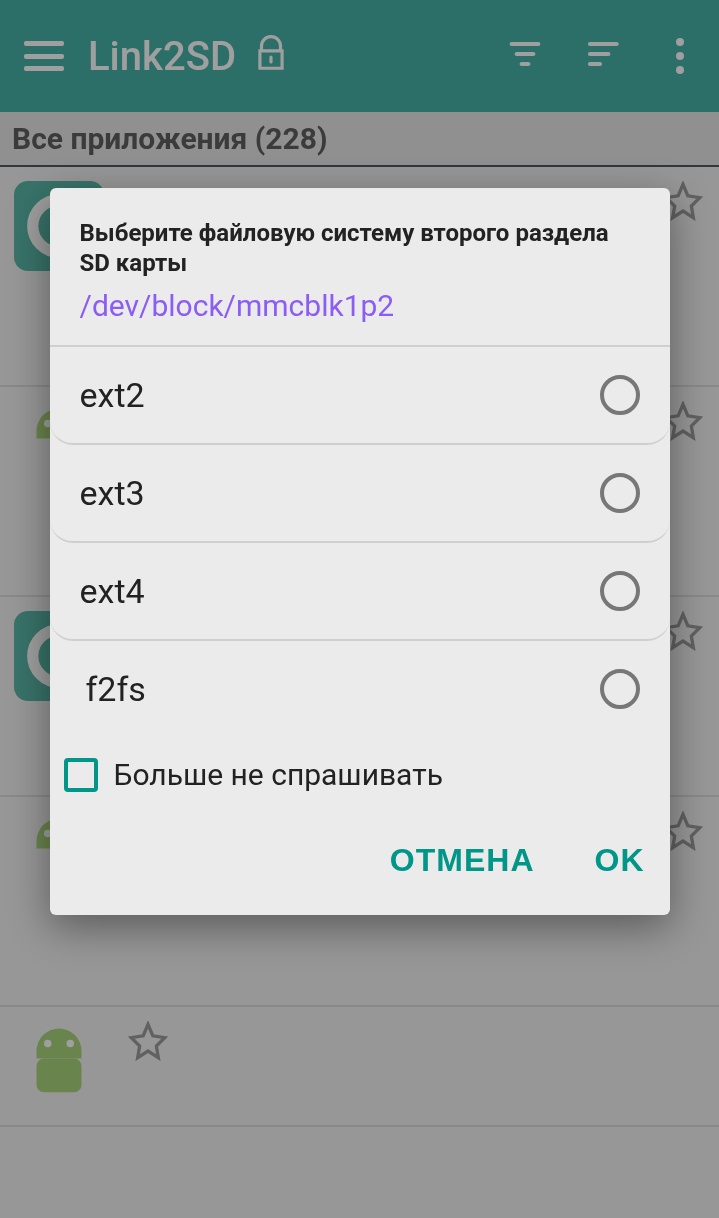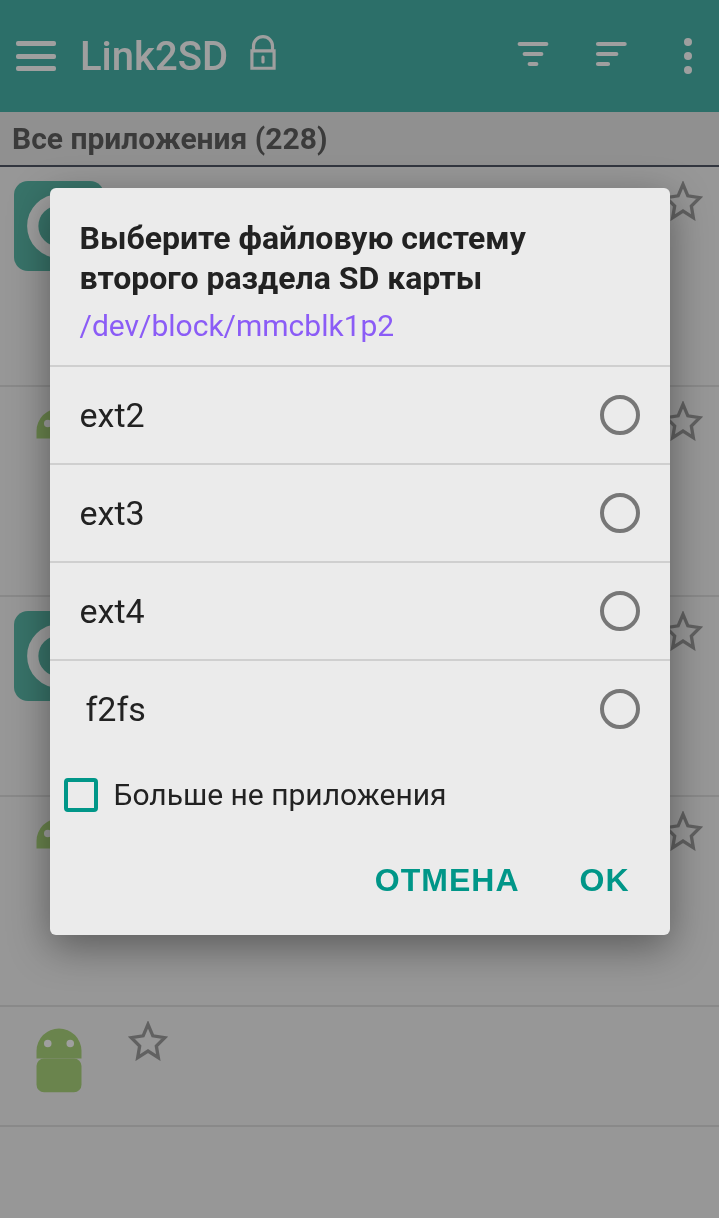--- a/index.html
+++ b/index.html
@@ -5,21 +5,21 @@
   * { box-sizing: border-box; margin: 0; padding: 0; }
   html, body { width: 719px; height: 1218px; font-family: Roboto, Arial, sans-serif; overflow: hidden; }
   body { background: #eeeeee; position: relative; }
 
   
   .appbar {
     height: 112px;
     background: #009688;
     display: flex;
     align-items: center;
-    padding: 0 16px;
+    padding: 0 24px;
     color: #fff;
   }
   .appbar .menu-icon { width: 40px; height: 40px; display:flex; flex-direction:column; justify-content:space-between; padding:5px 0; margin-right: 24px; cursor:pointer;}
   .appbar .menu-icon div { height:5px; background:#fff; border-radius:2px;}
   .appbar .title { font-size: 40px; font-weight:500; margin-right: 16px; }
   .appbar .lock-icon svg { width:38px; height:38px; }
   .appbar .spacer { flex:1; }
   .appbar .action { margin-left: 40px; cursor:pointer; }
   .appbar .action svg { width:40px; height:40px; }
   .dots { display:flex; flex-direction:column; gap:6px; align-items:center; justify-content:center; width:30px;}
@@ -67,45 +67,46 @@
   }
   .dialog {
     margin-top: 188px;
     width: 620px;
     background: #ebebeb;
     border-radius: 6px;
     box-shadow: 0 12px 40px rgba(0,0,0,0.4);
     overflow:hidden;
   }
   .dialog-header { padding: 30px 30px 22px 30px; border-bottom: 2px solid #cfcfcf;}
-  .dialog-title { font-size: 32px; font-weight: bold; color:#222; line-height:1.25;}
+  .dialog-title { font-size: 24px; font-weight: bold; color:#222; line-height:1.25;}
   .dialog-sub { font-size: 30px; color:#8b5cf6; margin-top:10px;}
   .option {
     display:flex; align-items:center; justify-content:space-between;
     padding: 28px 30px;
     border-bottom: 2px solid #cfcfcf;
     cursor:pointer;
+    border-radius:23px;
   }
   .option:last-of-type { border-bottom:none; }
   .option-label { font-size: 34px; color:#222;}
   .radio {
     width:40px; height:40px; border:4px solid #777; border-radius:50%;
   }
   .checkbox-row {
     display:flex; align-items:center;
     padding: 20px 30px 10px 14px;
   }
   .checkbox {
     width:34px; height:34px; border:4px solid #009688; border-radius:4px;
     margin-right: 16px;
   }
   .checkbox-label { font-size: 30px; color:#222;}
   .dialog-actions {
     display:flex; justify-content:flex-end; gap: 60px;
-    padding: 40px 40px 36px 30px;
+    padding: 40px 25px 36px 30px;
   }
   .dialog-btn {
     font-size: 32px; font-weight:bold; color:#009688;
     background:none; border:none; cursor:pointer;
     letter-spacing:1px;
   }
 </style>
 </head>
 <body>
 
@@ -243,21 +244,21 @@
       <span class="option-label">ext4</span>
       <span class="radio"></span>
     </div>
     <div class="option" style="border-bottom:none;padding-left:36px;">
       <span class="option-label">f2fs</span>
       <span class="radio"></span>
     </div>
 
     <div class="checkbox-row">
       <span class="checkbox"></span>
-      <span class="checkbox-label">Больше не приложения</span>
+      <span class="checkbox-label">Больше не спрашивать</span>
     </div>
 
     <div class="dialog-actions">
       <button class="dialog-btn">ОТМЕНА</button>
       <button class="dialog-btn">OK</button>
     </div>
   </div>
 </div>
 
 </body></html>

